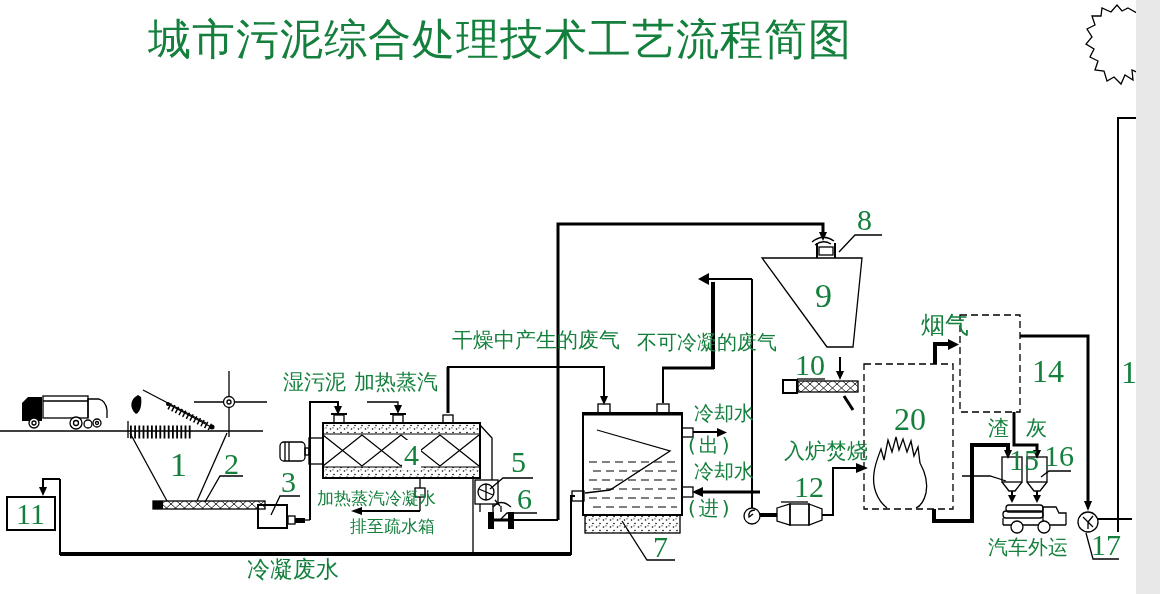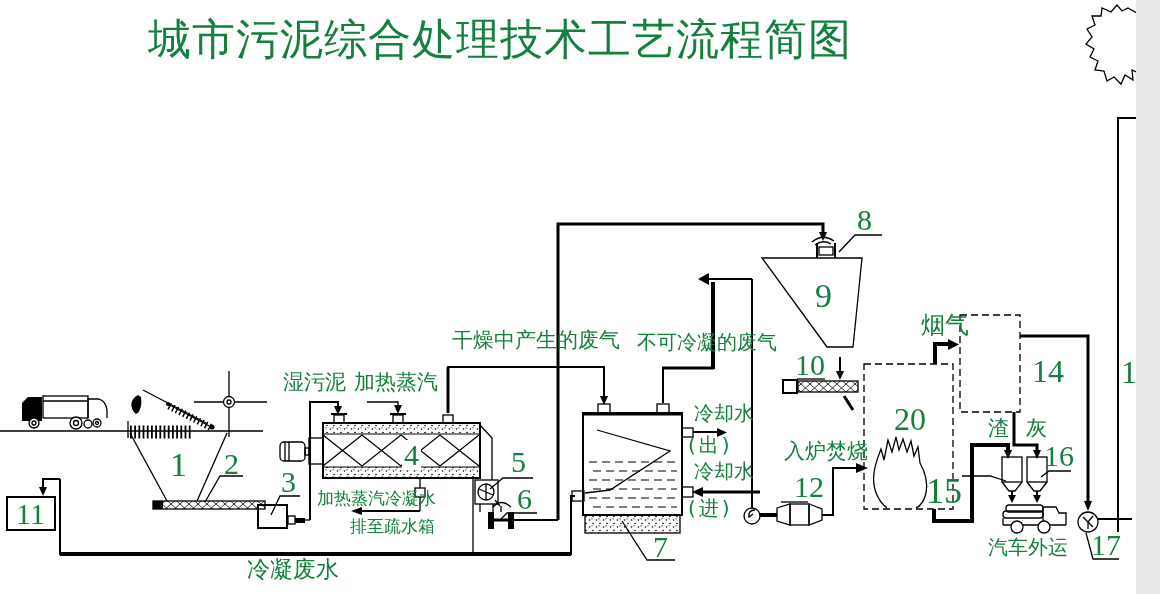--- a/index.html
+++ b/index.html
@@ -318,21 +318,21 @@
 <div class="lbl num" style="left:511px;top:447px;font-size:30px;">5</div>
 <div class="lbl num" style="left:517px;top:484px;font-size:30px;">6</div>
 <div class="lbl num" style="left:653px;top:532px;font-size:30px;">7</div>
 <div class="lbl num" style="left:857px;top:205px;font-size:30px;">8</div>
 <div class="lbl num" style="left:815px;top:279px;font-size:34px;">9</div>
 <div class="lbl num" style="left:795px;top:350px;font-size:30px;">10</div>
 <div class="lbl num" style="left:16px;top:499px;font-size:30px;">11</div>
 <div class="lbl num" style="left:779px;top:472px;font-size:30px;margin-left:15px;">12</div>
 <div class="lbl num" style="left:894px;top:403px;font-size:32px;">20</div>
 <div class="lbl num" style="left:1024px;top:355px;font-size:32px;margin-left:8px;">14</div>
-<div class="lbl num" style="left:926px;top:445px;font-size:36px;margin-top:28px;">15</div>
+<div class="lbl num" style="left:1009px;top:445px;font-size:30px;">15</div>
 <div class="lbl num" style="left:1044px;top:441px;font-size:30px;">16</div>
 <div class="lbl num" style="left:1091px;top:530px;font-size:30px;">17</div>
 <div class="lbl num" style="left:1121px;top:356px;font-size:32px;">18</div>
 
 <div class="lbl cjk" style="left:283px;top:372px;font-size:21px;">湿污泥</div>
 <div class="lbl cjk" style="left:354px;top:372px;font-size:21px;">加热蒸汽</div>
 <div class="lbl cjk" style="left:637px;top:332px;font-size:20px;">不可冷凝的废气</div>
 <div class="lbl cjk" style="left:452px;top:330px;font-size:21px;">干燥中产生的废气</div>
 <div class="lbl cjk" style="left:694px;top:403px;font-size:20px;">冷却水</div>
 <div class="lbl cjk" style="left:688px;top:435px;font-size:20px;letter-spacing:3px;">(出)</div>

